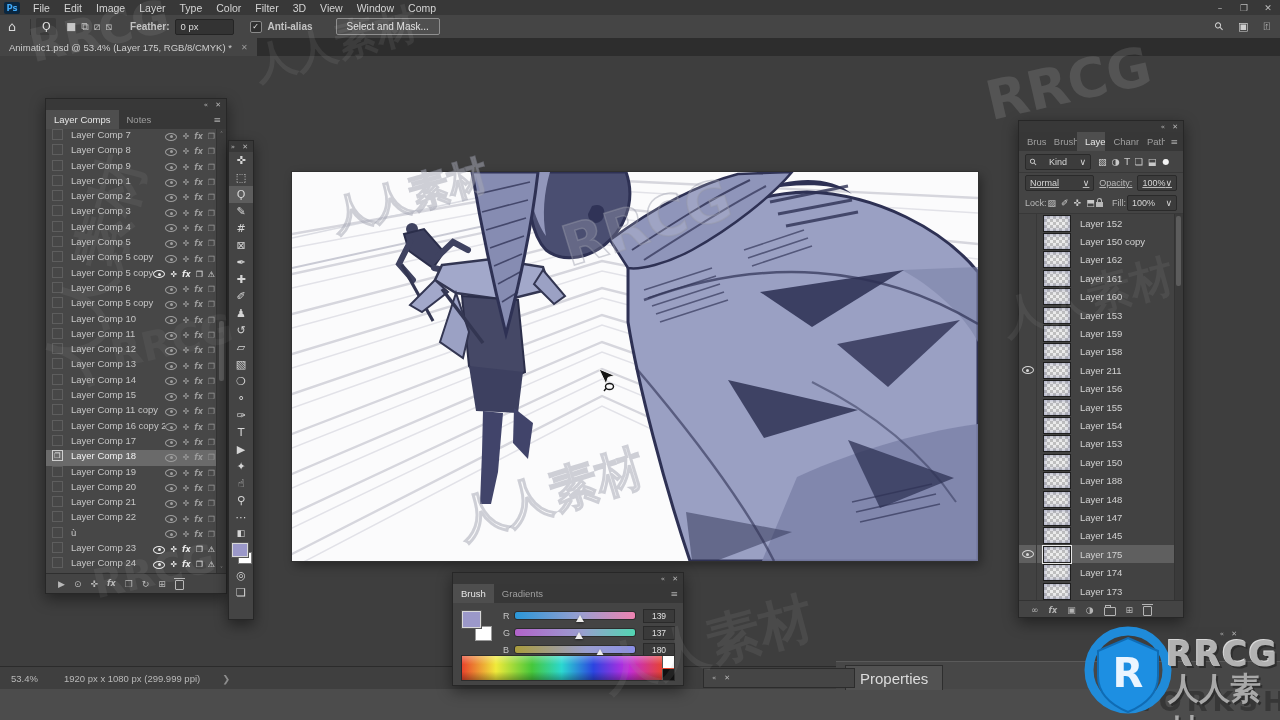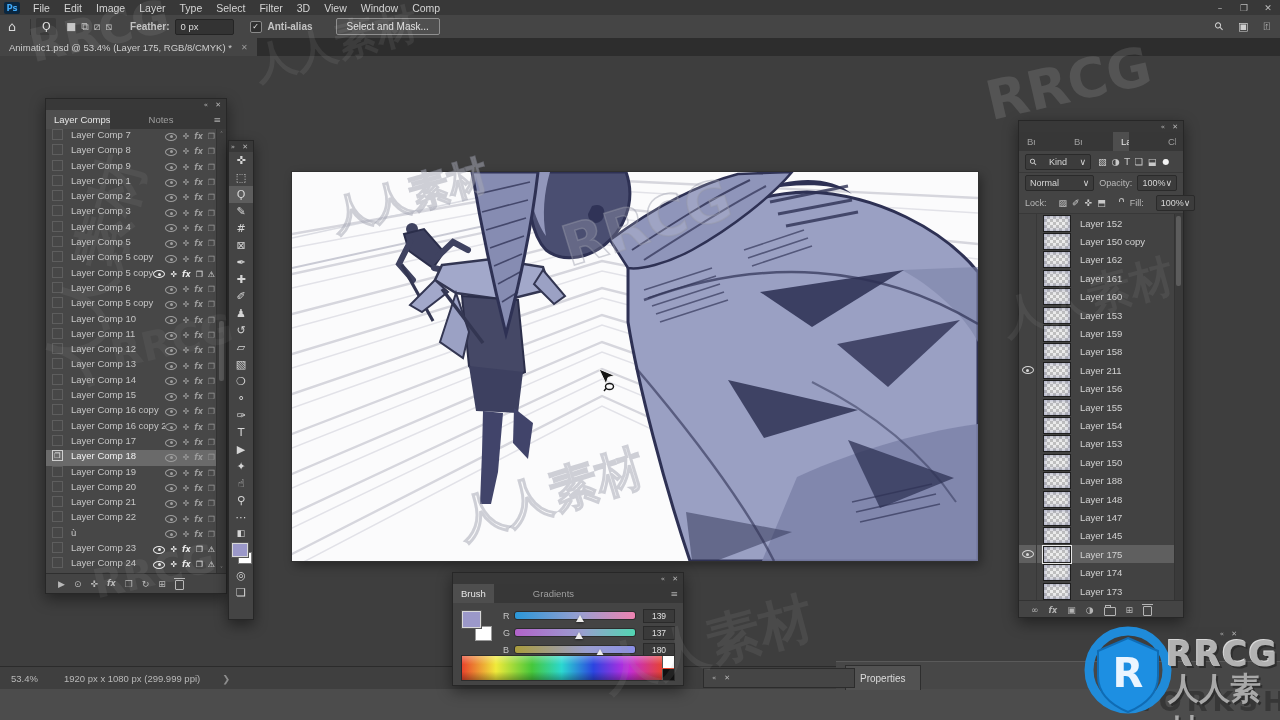--- a/index.html
+++ b/index.html
@@ -40,21 +40,21 @@
 
   
   .canvas{position:absolute;left:292px;top:172px;width:686px;height:389px;background:#fbfbfc;
           box-shadow:3px 4px 10px rgba(0,0,0,.4);outline:1px solid #303030;z-index:2;}
   .canvas svg{display:block;}
 
   
   .panel{position:absolute;background:#444;border:1px solid #272727;box-shadow:0 5px 14px rgba(0,0,0,.45);}
   .mini-head{height:11px;background:#383838;display:flex;justify-content:flex-end;align-items:center;
              gap:7px;padding:0 5px;font-size:7px;color:#b5b5b5;}
-  .ptabs{height:19px;background:#373737;display:flex;align-items:stretch;overflow:hidden;gap:31px;}
+  .ptabs{height:19px;background:#373737;display:flex;align-items:stretch;overflow:hidden;}
   .ptab{padding:0 8px;display:flex;align-items:center;font-size:9.5px;color:#9f9f9f;white-space:nowrap;overflow:hidden;}
   .ptab.active{background:#4e4e4e;color:#e6e6e6;}
   .ptab-menu{margin-left:auto;display:flex;align-items:center;padding:0 5px;color:#aaa;font-size:9px;}
 
   
   #comps-panel{left:45px;top:98px;width:180px;height:494px;z-index:10;}
   #comps-list{height:444px;overflow:hidden;background:#474747;position:relative;}
   .comp-row{height:15.3px;display:flex;padding:0 4px;font-size:9.5px;color:#c6c6c6;}
   .comp-row.sel{background:#6a6a6a;color:#f2f2f2;}
   .comp-gutter{width:9px;height:9px;border:1px solid #5e5e5e;margin:0 8px 0 2px;flex:none;
@@ -82,24 +82,24 @@
 
   
   #layers-panel{left:1018px;top:120px;width:164px;height:496px;z-index:10;}
   .lrow{display:flex;align-items:center;padding:0 6px;color:#b9b9b9;font-size:9px;}
   #filter-row{height:21px;border-bottom:1px solid #383838;gap:4px;}
   .combo{display:flex;align-items:center;justify-content:space-between;background:#3c3c3c;
          border:1px solid #2a2a2a;border-radius:2px;height:14px;padding:0 4px;font-size:9px;color:#d6d6d6;}
   #kind-combo{width:56px;}
   .filter-ics{display:flex;gap:4.5px;align-items:center;font-size:9.5px;color:#c9c9c9;margin-left:3px;}
   .filter-dot{color:#f2f2f2;font-size:8px;margin-left:2px;}
-  #blend-row{height:20px;gap:5px;}
+  #blend-row{height:20px;gap:5px;text-decoration:underline;}
   #blend-combo{width:84px;}
   .combo-mini{width:40px;}
-  #lock-row{height:20px;border-bottom:1px solid #383838;gap:12px;}
+  #lock-row{height:20px;border-bottom:1px solid #383838;gap:1px;}
   .lock-ics{display:flex;gap:5px;align-items:center;font-size:9px;color:#c9c9c9;}
   #layers-list{height:386px;overflow:hidden;background:#424242;position:relative;}
   .layer-row{height:18.4px;display:flex;align-items:center;}
   .layer-row.sel{background:#5f5f5f;}
   .layer-gutter{width:17px;height:100%;border-right:1px solid #383838;display:flex;align-items:center;
                 justify-content:center;color:#d6d6d6;flex:none;}
   .layer-thumb{width:26px;height:15px;margin-left:6px;border:1px solid #1f1f1f;flex:none;background-color:#ececec;
      background-image:linear-gradient(45deg,#bfbfbf 25%,transparent 25%,transparent 75%,#bfbfbf 75%),
                       linear-gradient(45deg,#bfbfbf 25%,transparent 25%,transparent 75%,#bfbfbf 75%);
      background-size:6px 6px;background-position:0 0,3px 3px;
@@ -143,21 +143,21 @@
   .sb-chev{margin-left:22px;color:#8d8d8d;}
   .bottomstrip{position:absolute;left:0;top:688px;width:1280px;height:32px;background:#4c4c4c;z-index:4;}
 
   .float-strip{position:absolute;left:703px;top:668px;width:134px;height:18px;background:#454545;
                border:1px solid #2c2c2c;display:flex;align-items:center;gap:8px;padding:0 8px;
                font-size:7px;color:#b5b5b5;z-index:9;}
   .props-strip{position:absolute;left:836px;top:661px;width:444px;height:27px;background:#474747;
                border-top:1px solid #5a5a5a;z-index:8;}
   .props-tab{position:absolute;left:9px;top:3px;height:24px;padding:0 14px;background:#525252;
              border:1px solid #2e2e2e;border-bottom:none;display:flex;align-items:center;
-             font-size:10px;color:#dcdcdc;}
+             font-size:15px;color:#dcdcdc;}
   .mini-strip2{position:absolute;left:1186px;top:627px;width:46px;height:13px;background:#3d3d3d;
                display:flex;align-items:center;justify-content:flex-end;gap:7px;padding:0 5px;
                font-size:7px;color:#b0b0b0;z-index:9;}
 
   
   .eye{display:inline-block;width:10px;height:6px;border:1px solid currentColor;border-radius:50%;position:relative;}
   .eye::after{content:"";position:absolute;left:50%;top:50%;width:3px;height:3px;margin:-1.5px 0 0 -1.5px;
               background:currentColor;border-radius:50%;}
   .trash{display:inline-block;width:7px;height:8px;border:1px solid currentColor;border-radius:1px;position:relative;margin-top:2px;}
   .trash::before{content:"";position:absolute;left:-2px;right:-2px;top:-3px;height:1px;background:currentColor;}
@@ -201,21 +201,21 @@
 <div id="app">
 
   <div class="menubar">
     <div class="ps-logo icon">Ps</div>
     <div id="menu-items">
         <span class="menu-item">File</span>
         <span class="menu-item">Edit</span>
         <span class="menu-item">Image</span>
         <span class="menu-item">Layer</span>
         <span class="menu-item">Type</span>
-        <span class="menu-item">Select</span>
+        <span class="menu-item">Color</span>
         <span class="menu-item">Filter</span>
         <span class="menu-item">3D</span>
         <span class="menu-item">View</span>
         <span class="menu-item">Window</span>
         <span class="menu-item">Comp</span>
       </div>
     <div class="win-controls">
       <span class="icon">–</span>
       <span class="icon">❐</span>
       <span class="icon">✕</span>
@@ -541,21 +541,21 @@
           <span class="comp-name">Layer Comp 15</span>
           <span class="comp-icons">
             <span class="eye"></span>
             <span class="icon">✜</span>
             <span class="fxic icon">fx</span>
             <span class="icon">❐</span>
           </span>
         </div>
         <div class="comp-row">
           <span class="comp-gutter icon"></span>
-          <span class="comp-name">Layer Comp 16 copy</span>
+          <span class="comp-name">Layer Comp 11 copy</span>
           <span class="comp-icons">
             <span class="eye"></span>
             <span class="icon">✜</span>
             <span class="fxic icon">fx</span>
             <span class="icon">❐</span>
           </span>
         </div>
         <div class="comp-row">
           <span class="comp-gutter icon"></span>
           <span class="comp-name">Layer Comp 16 copy 2</span>

